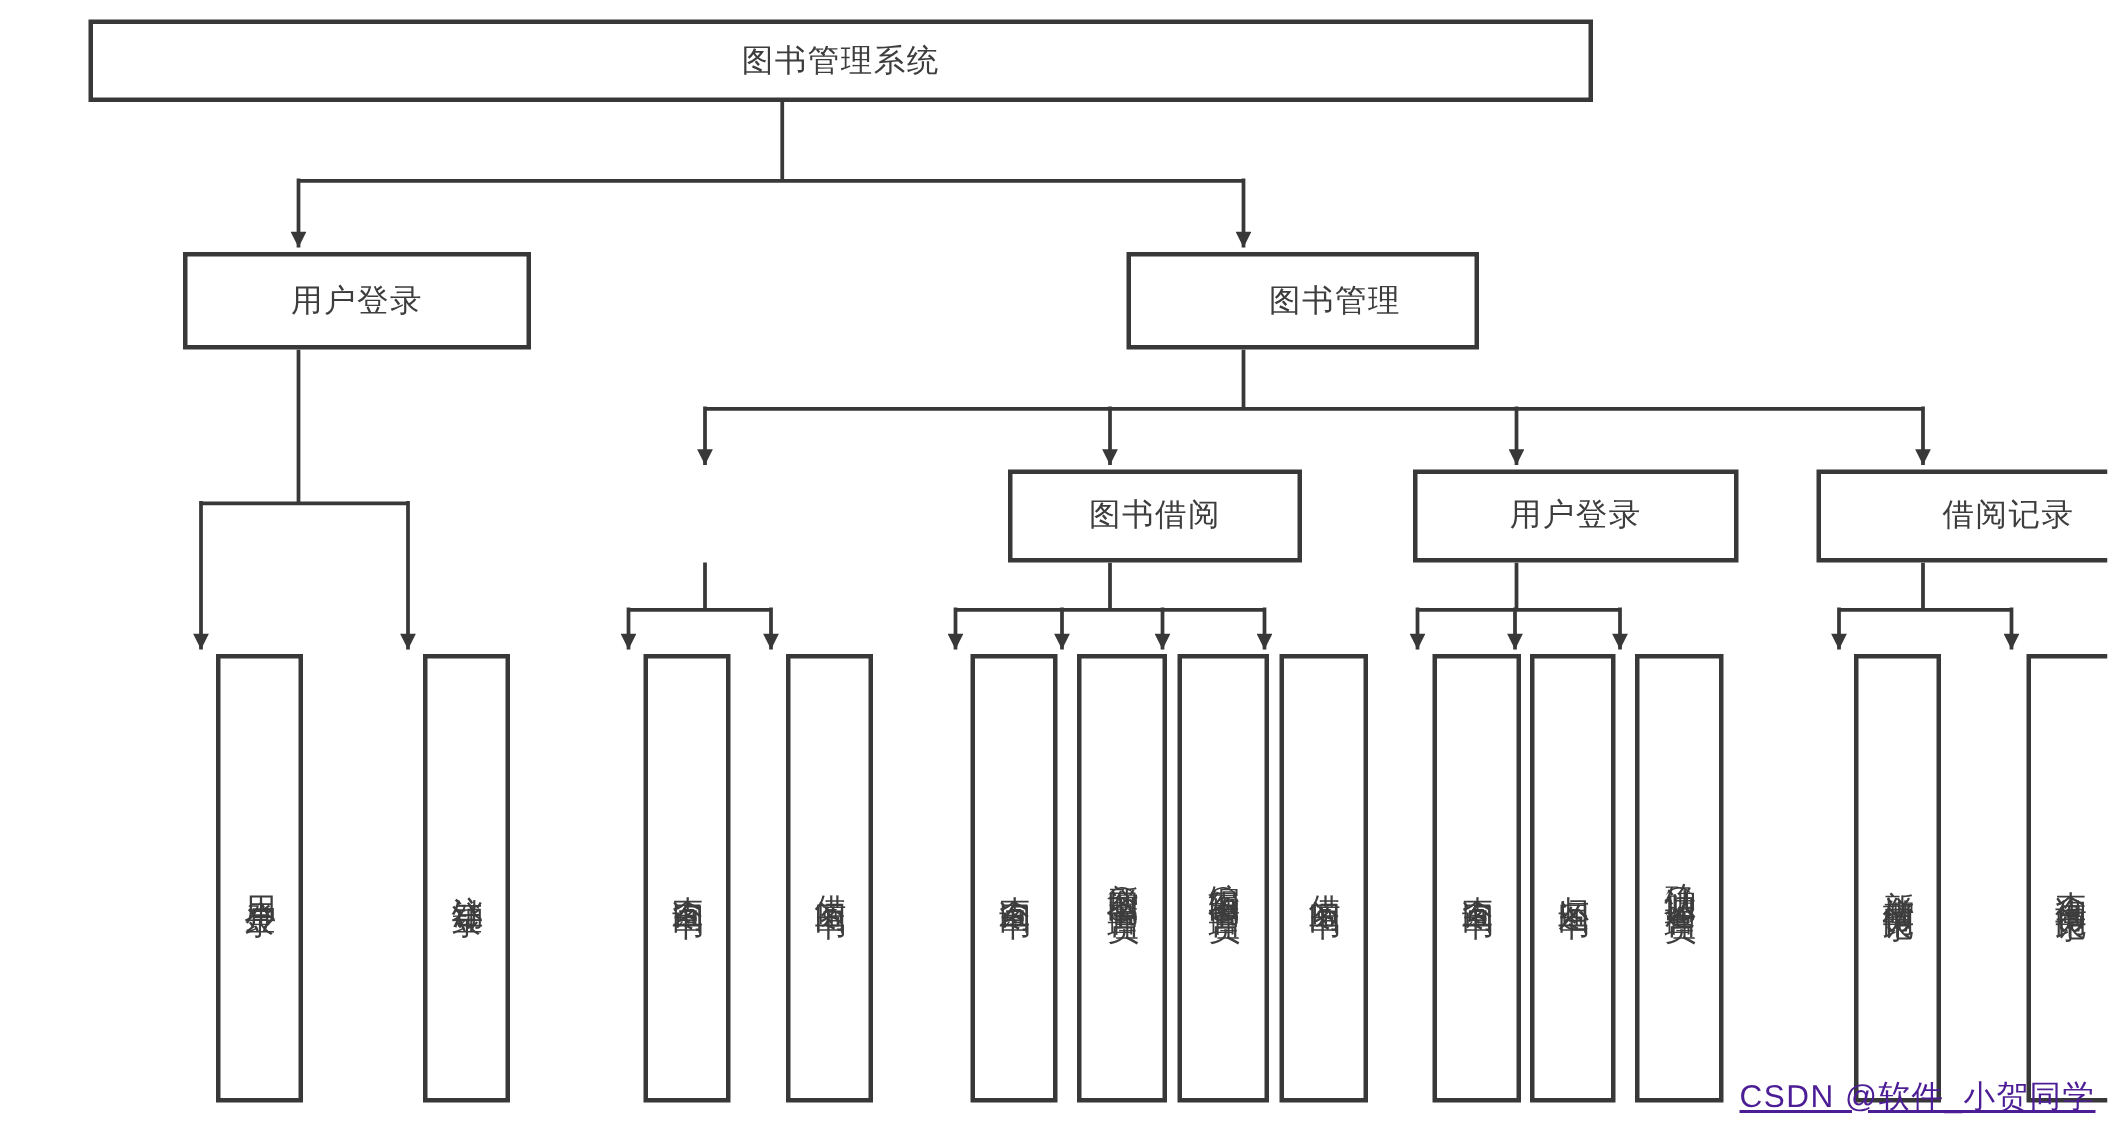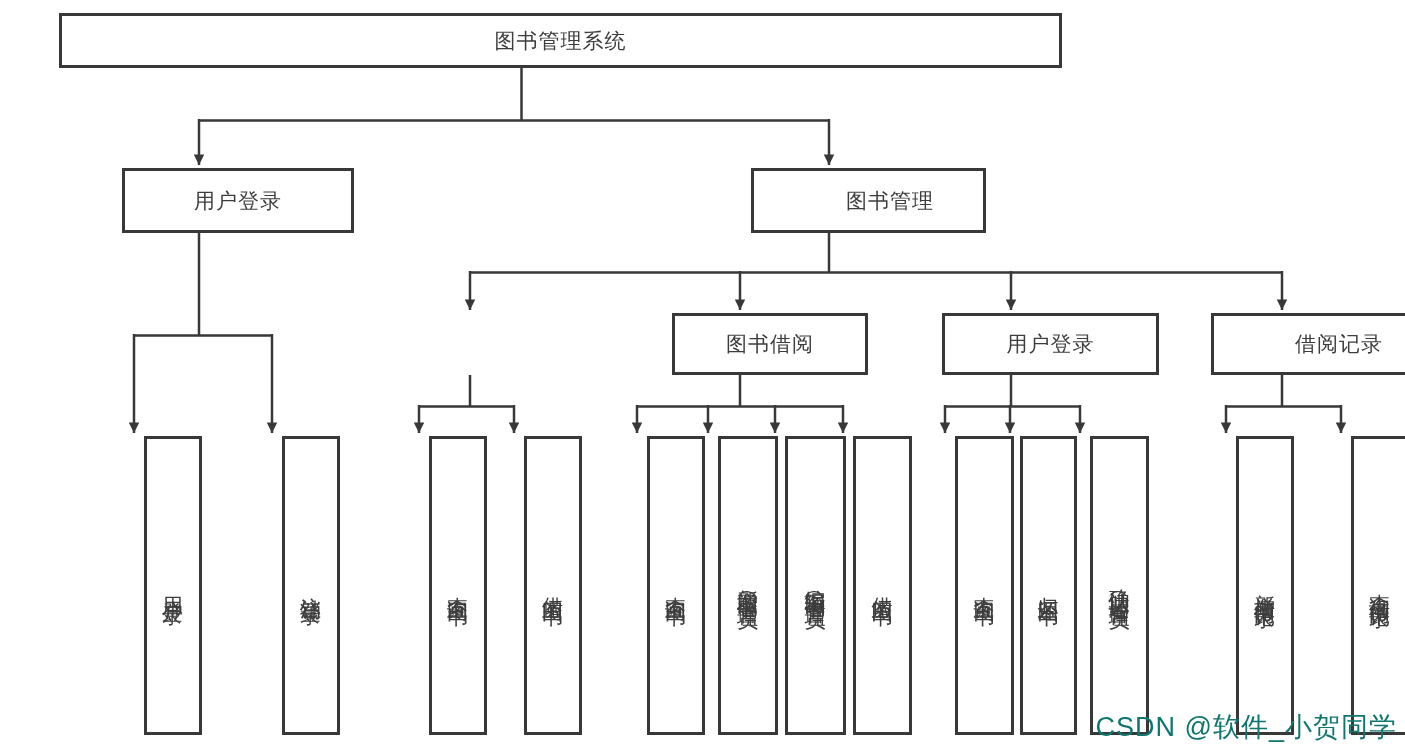--- a/index.html
+++ b/index.html
@@ -55,25 +55,26 @@
   #lf-edit-books{left:746px;width:61px;}
   #lf-borrow-books{left:814px;width:59px;}
   #lf-query-books-current{left:916px;width:59px;}
   #lf-return-books{left:981px;width:57px;}
   #lf-confirm-return{left:1051px;width:59px;}
   #lf-add-borrow-record{left:1197px;}
   #lf-query-borrow-record{left:1312px;}
   #watermark{
     position:absolute;
     right:8px;bottom:2px;
-    font-size:27px;
-    color:#0f766e;
+    font-size:21px;
+    color:#4c1d95;
     letter-spacing:1px;
     z-index:5;
     white-space:nowrap;
+    text-decoration:underline;
   }
 </style>
 </head>
 <body>
 
 <div id="diagram-canvas">
 
   <svg id="connector-lines" viewBox="0 0 1405 747" xmlns="http://www.w3.org/2000/svg">
     <defs>
       <marker id="arrow" viewBox="0 0 10 10" refX="10" refY="5" markerWidth="7" markerHeight="4.2" orient="auto-start-reverse">

